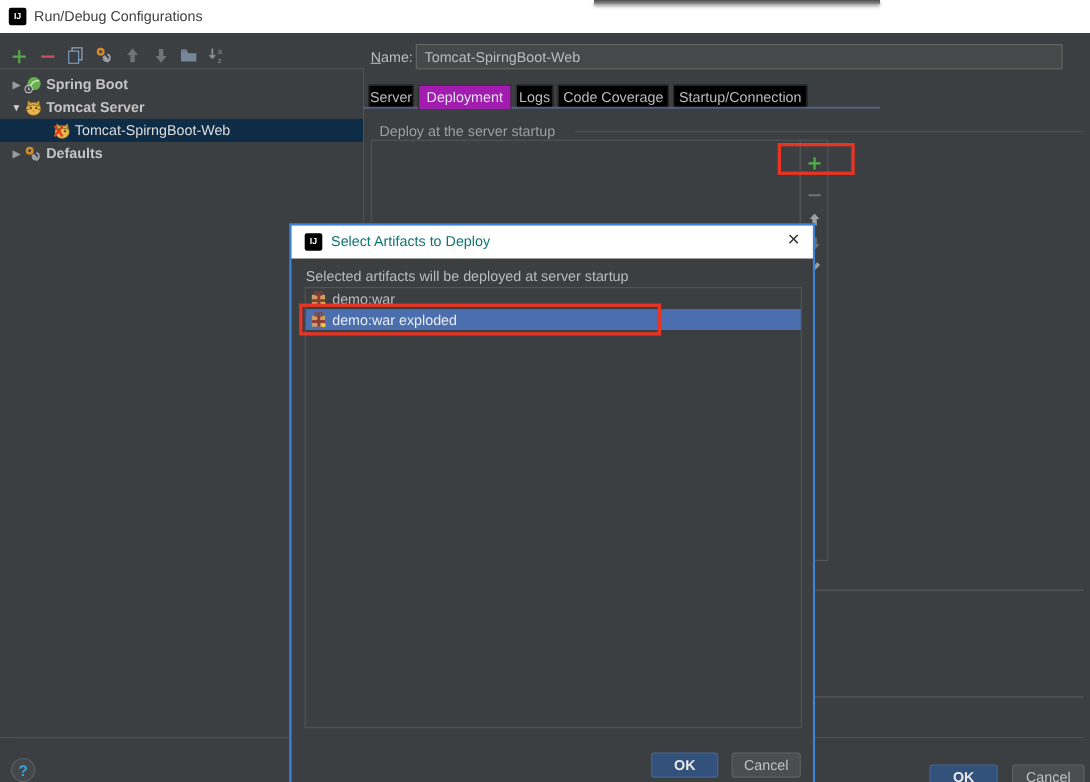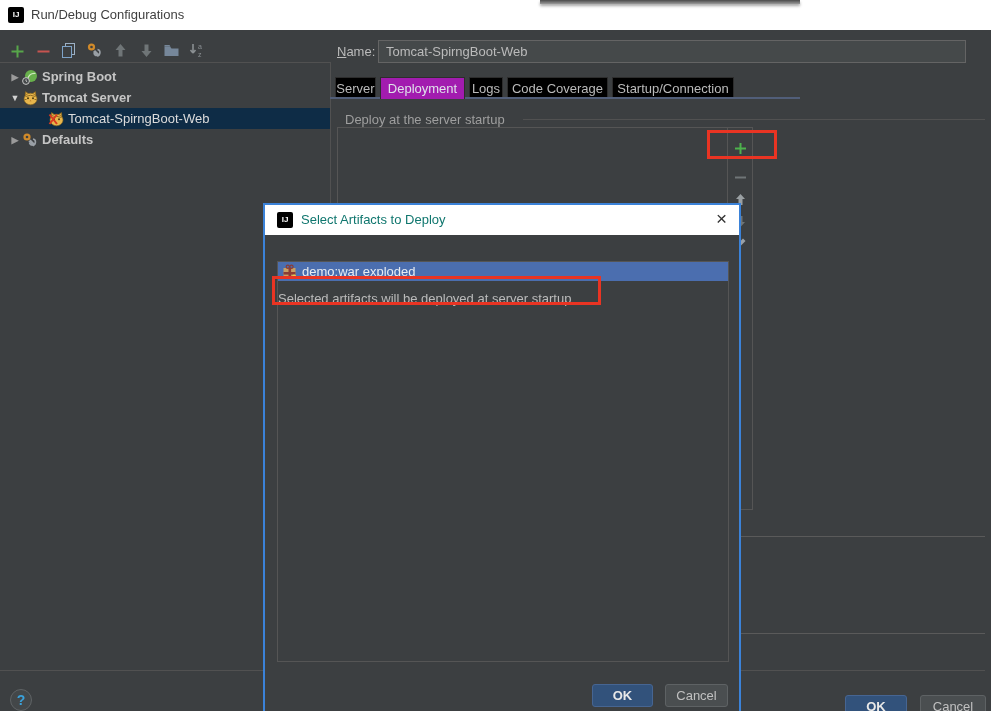--- a/index.html
+++ b/index.html
@@ -56,21 +56,21 @@
   .btn.blue { background:#32527b; border:1px solid #466592; color:#e8e8e8; font-weight:bold; }
   .btn.gray { background:#4a4e50; border:1px solid #5e6264; color:#c0c0c0; }
 
   
   .modal { left:263px; top:203px; width:478px; height:512px; background:#3c3f41;
            border:2px solid #3b82d8; z-index:20; }
   .modal-title { position:absolute; left:0; top:0; right:0; height:30px; background:#ffffff; }
   .modal-title .t { font-size:13px; color:#0f766e; line-height:30px; }
   .close-x { position:absolute; right:12px; top:0; height:30px; line-height:28px;
              font-size:19px; color:#333; cursor:default; }
-  .m-sub { position:absolute; left:13px; top:38px; font-size:13px; color:#bbbbbb;margin-top:48px; }
+  .m-sub { position:absolute; left:13px; top:38px; font-size:13px; color:#bbbbbb; }
   .m-list { position:absolute; left:12px; top:56px; width:452px; height:401px;
             border:1px solid #555555; }
   .m-row { height:19px; display:flex; align-items:center; font-size:13px; color:#bbbbbb;
            padding-left:3px; }
   .m-row.selected { background:#4b6eaf; color:#e8ecf2; }
   .m-row .ticon { margin-right:4px; }
 
   
   .redrect { border:3px solid #e93423; z-index:50; background:transparent; }
 
@@ -238,20 +238,31 @@
   <div class="btn gray" style="left:920px; top:695px; width:66px; height:24px; line-height:22px;">Cancel</div>
 
   <div class="abs modal">
     <div class="modal-title">
       <div class="abs ij-logo" style="left:12px; top:7px;">IJ</div>
       <div class="abs t" style="left:36px; top:0;">Select Artifacts to Deploy</div>
       <div class="close-x">×</div>
     </div>
     <div class="m-sub">Selected artifacts will be deployed at server startup</div>
     <div class="m-list">
+      <div class="m-row">
+        <svg class="ticon" viewBox="0 0 16 16">
+          <rect x="2" y="4" width="12" height="10" fill="#c9a063"></rect>
+          <rect x="7" y="4" width="2.6" height="10" fill="#8c3d35"></rect>
+          <rect x="2" y="8" width="12" height="2.6" fill="#8c3d35"></rect>
+          <circle cx="6.3" cy="2.8" r="1.6" fill="none" stroke="#8c3d35" stroke-width="1.2"></circle>
+          <circle cx="10" cy="2.8" r="1.6" fill="none" stroke="#8c3d35" stroke-width="1.2"></circle>
+          <circle cx="12.6" cy="12.6" r="2" fill="#e8c84a"></circle>
+        </svg>
+        <span>demo:war</span>
+      </div>
       <div class="m-row selected">
         <svg class="ticon" viewBox="0 0 16 16">
           <rect x="2" y="4" width="12" height="10" fill="#c9a063"></rect>
           <rect x="7" y="4" width="2.6" height="10" fill="#8c3d35"></rect>
           <rect x="2" y="8" width="12" height="2.6" fill="#8c3d35"></rect>
           <circle cx="6.3" cy="2.8" r="1.6" fill="none" stroke="#8c3d35" stroke-width="1.2"></circle>
           <circle cx="10" cy="2.8" r="1.6" fill="none" stroke="#8c3d35" stroke-width="1.2"></circle>
           <circle cx="12.6" cy="12.6" r="2" fill="#e8c84a"></circle>
         </svg>
         <span>demo:war exploded</span>

